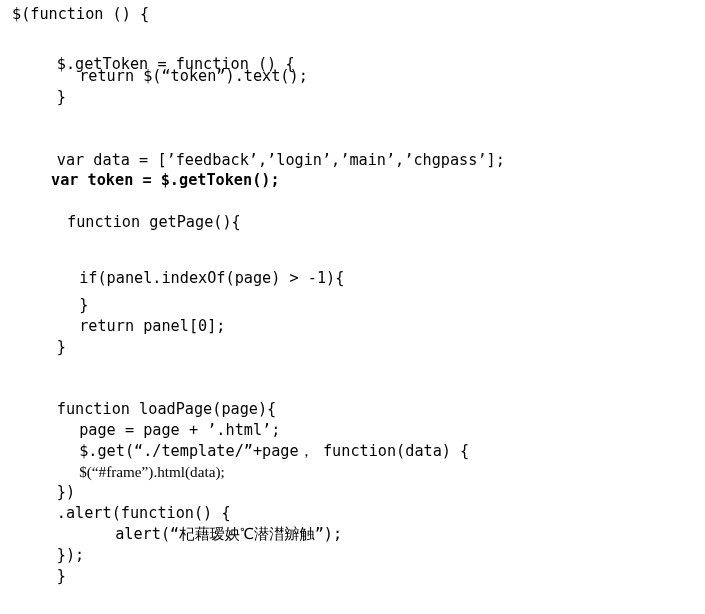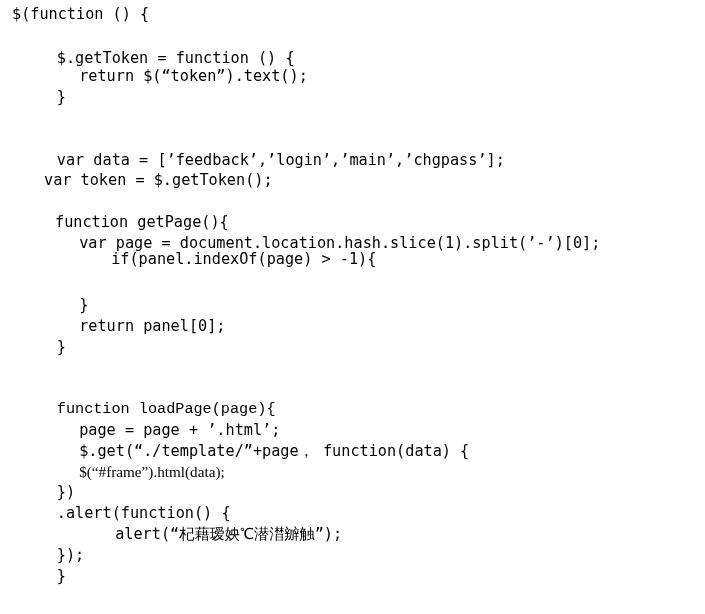--- a/index.html
+++ b/index.html
@@ -41,37 +41,36 @@
   .code-line.blank {
     height: 20.8px;
   }
 </style>
 </head>
 <body>
 
 <div id="code-listing">
     <div class="code-line" style="top: 4px; left: 12px;">$(function () {</div>
     <div class="code-line blank" style="top: 24.8px; left: 12px;"></div>
-    <div class="code-line" style="top: 48px; left: 56.8px;">$.getToken = function () {</div>
+    <div class="code-line" style="top: 54px; left: 56.8px;">$.getToken = function () {</div>
     <div class="code-line" style="top: 66.4px; left: 79.2px;">return $(“token”).text();</div>
     <div class="code-line" style="top: 87.2px; left: 56.8px;">}</div>
     <div class="code-line blank" style="top: 108px; left: 12px;"></div>
     <div class="code-line blank" style="top: 128.8px; left: 12px;"></div>
     <div class="code-line" style="top: 149.6px; left: 56.8px;">var data = [’feedback’,’login’,’main’,’chgpass’];</div>
-    <div class="code-line" style="top: 170.4px; left: 44px;">var token = $.getToken();</div>
+    <div class="code-line" style="top: 170.4px; left: 51px; font-weight: bold;">var token = $.getToken();</div>
     <div class="code-line blank" style="top: 191.2px; left: 12px;"></div>
-    <div class="code-line" style="top: 212px; left: 55px;">function getPage(){</div>
-    <div class="code-line" style="top: 232.8px; left: 79.2px;">var page = document.location.hash.slice(1).split(’-’)[0];</div>
-    <div class="code-line" style="top: 249px; left: 79.2px; margin-left: 32px;">if(panel.indexOf(page) &gt; -1){</div>
+    <div class="code-line" style="top: 212px; left: 67px;">function getPage(){</div>
+    <div class="code-line" style="top: 268px; left: 79.2px;">if(panel.indexOf(page) &gt; -1){</div>
     <div class="code-line" style="top: 295.2px; left: 79.2px;">}</div>
     <div class="code-line" style="top: 316px; left: 79.2px;">return panel[0];</div>
     <div class="code-line" style="top: 336.8px; left: 56.8px;">}</div>
     <div class="code-line blank" style="top: 357.6px; left: 12px;"></div>
     <div class="code-line blank" style="top: 378.4px; left: 12px;"></div>
-    <div class="code-line" style="top: 399.2px; left: 56.8px; font-family: Liberation Mono, monospace;">function loadPage(page){</div>
+    <div class="code-line" style="top: 399.2px; left: 56.8px;">function loadPage(page){</div>
     <div class="code-line" style="top: 440.8px; left: 79.2px;">$.get(“./template/”+page， function(data) {</div>
     <div class="code-line" style="top: 420px; left: 79.2px;">page = page + ’.html’;</div>
     <div class="code-line" style="top: 461.6px; left: 79.2px; font-family: Liberation Serif, serif;">$(“#frame”).html(data);</div>
     <div class="code-line" style="top: 482.4px; left: 56.8px;">})</div>
     <div class="code-line" style="top: 503.2px; left: 56.8px;">.alert(function() {</div>
     <div class="code-line" style="top: 524px; left: 79.2px; margin-left: 36px;">alert(“杞藉瑷姎℃潜澘辧触”);</div>
     <div class="code-line" style="top: 544.8px; left: 56.8px;">});</div>
     <div class="code-line" style="top: 565.6px; left: 56.8px;">}</div>
     <div class="code-line blank" style="top: 586.4px; left: 12px;"></div>
     <div class="code-line blank" style="top: 607.2px; left: 12px;"></div>

